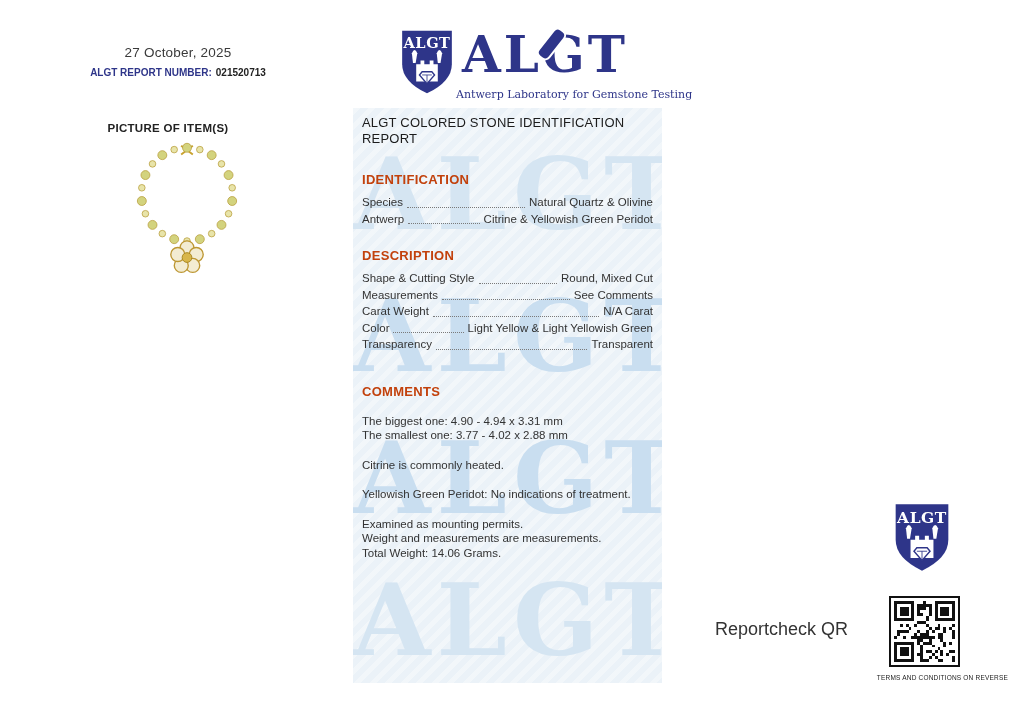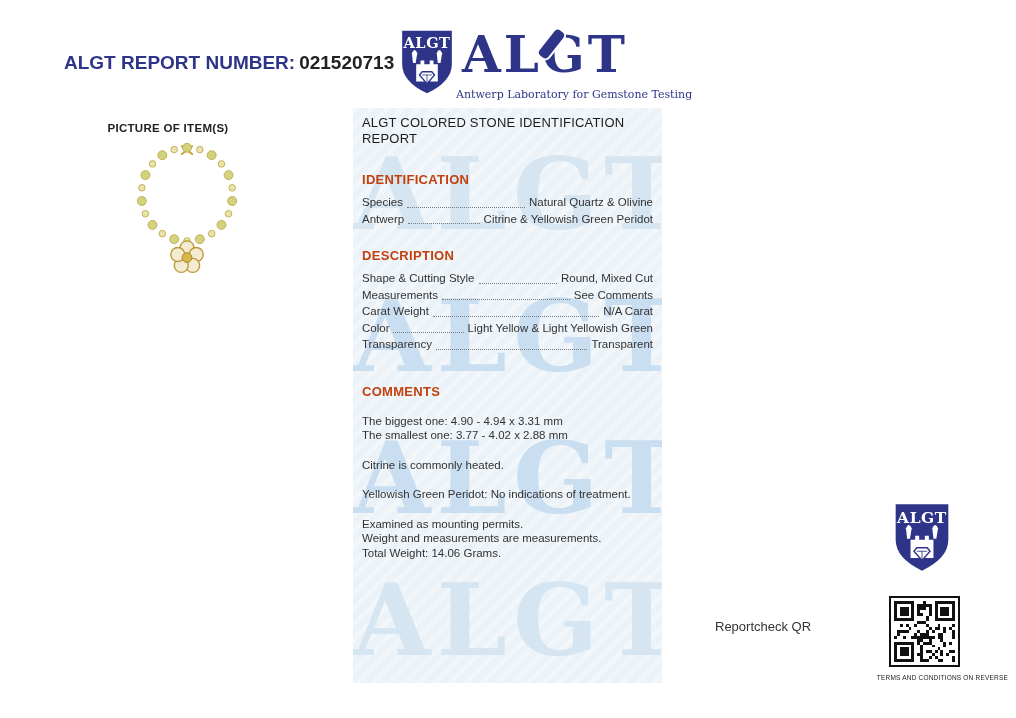--- a/index.html
+++ b/index.html
@@ -2,21 +2,21 @@
 <html><head>
 <meta charset="utf-8">
 <style>
   html,body{margin:0;padding:0;background:#fff;}
   .page{position:relative;width:1016px;height:718px;background:#ffffff;
         font-family:"Liberation Sans",sans-serif;color:#333;overflow:hidden;}
 
   
   .hdr{position:absolute;left:64px;top:45px;width:228px;text-align:center;}
   .hdr-date{font-size:13.5px;color:#3a3a3a;letter-spacing:.2px;}
-  .hdr-repno{margin-top:7px;font-size:19px;font-weight:700;color:#2e3589;white-space:nowrap;}
+  .hdr-repno{margin-top:7px;font-size:10px;font-weight:700;color:#2e3589;white-space:nowrap;}
   .hdr-repno .num{color:#222;font-weight:600;margin-left:4px;}
 
   
   .logo{position:absolute;left:398px;top:24px;width:240px;height:78px;}
   .logo .shield{position:absolute;left:2px;top:2px;width:54px;height:72px;}
   .logo-text{position:absolute;left:64px;top:6px;font-family:"DejaVu Serif",serif;
              font-weight:700;font-size:50px;line-height:1;color:#2e3589;letter-spacing:3px;}
   .scope{position:absolute;left:146px;top:2px;width:11px;height:32px;background:#2e3589;
          border:2px solid #fff;border-radius:6px;transform:rotate(38deg);}
   .logo-tagline{position:absolute;left:58px;top:64px;width:180px;font-family:"DejaVu Serif",serif;
@@ -48,21 +48,21 @@
   .row .lbl{white-space:nowrap;}
   .row .leader{flex:1;border-bottom:1px dotted #7a7a7a;margin:0 4px;transform:translateY(-3px);}
   .row .val{white-space:nowrap;}
   .cline{font-size:11.5px;color:#333;line-height:14.6px;}
   .cgroup1{margin-top:13px;}
   .cgroup{margin-top:15px;}
 
   
   .visit{position:absolute;left:731px;top:513px;font-size:13.5px;color:#333;line-height:18.5px;}
   .shield-lg{position:absolute;left:893px;top:502px;width:58px;height:71px;}
-  .reportcheck{position:absolute;left:715px;top:619px;font-size:13px;color:#333;}
+  .reportcheck{position:absolute;left:715px;top:619px;font-size:18px;color:#333;}
   .qrbox{position:absolute;left:889px;top:596px;width:71px;height:71px;border:2px solid #111;
          background:#fff;padding:3px;box-sizing:border-box;}
   .qrbox svg{width:100%;height:100%;shape-rendering:crispEdges;display:block;}
   .terms{position:absolute;right:8px;top:674px;font-size:6.5px;color:#222;letter-spacing:.2px;}
 </style>
 </head>
 <body>
 
 <svg width="0" height="0" style="position:absolute">
   <defs>
@@ -74,20 +74,21 @@
       <path d="M30,66 h8 v-7 h7 v7 h10 v-7 h7 v7 h8 v32 h-40 z" fill="#ffffff"></path>
       <path d="M41,80 h18 l5,6 -14,16 -14,-16 z" fill="#ffffff" stroke="#2e3589" stroke-width="2.5"></path>
       <path d="M41,86 h18 M50,86 l0,14" stroke="#2e3589" stroke-width="1.5" fill="none"></path>
     </g>
   </defs>
 </svg>
 
 <div class="page">
 
   <div class="hdr">
+    <div class="hdr-date">27 October, 2025</div>
     <div class="hdr-repno">
       <span>ALGT REPORT NUMBER:</span><span class="num">021520713</span>
     </div>
   </div>
 
   <div class="logo">
     <svg class="shield" viewBox="0 0 100 124">
         <use href="#algt-shield"></use>
       </svg>
     <div class="logo-text">ALGT</div>

